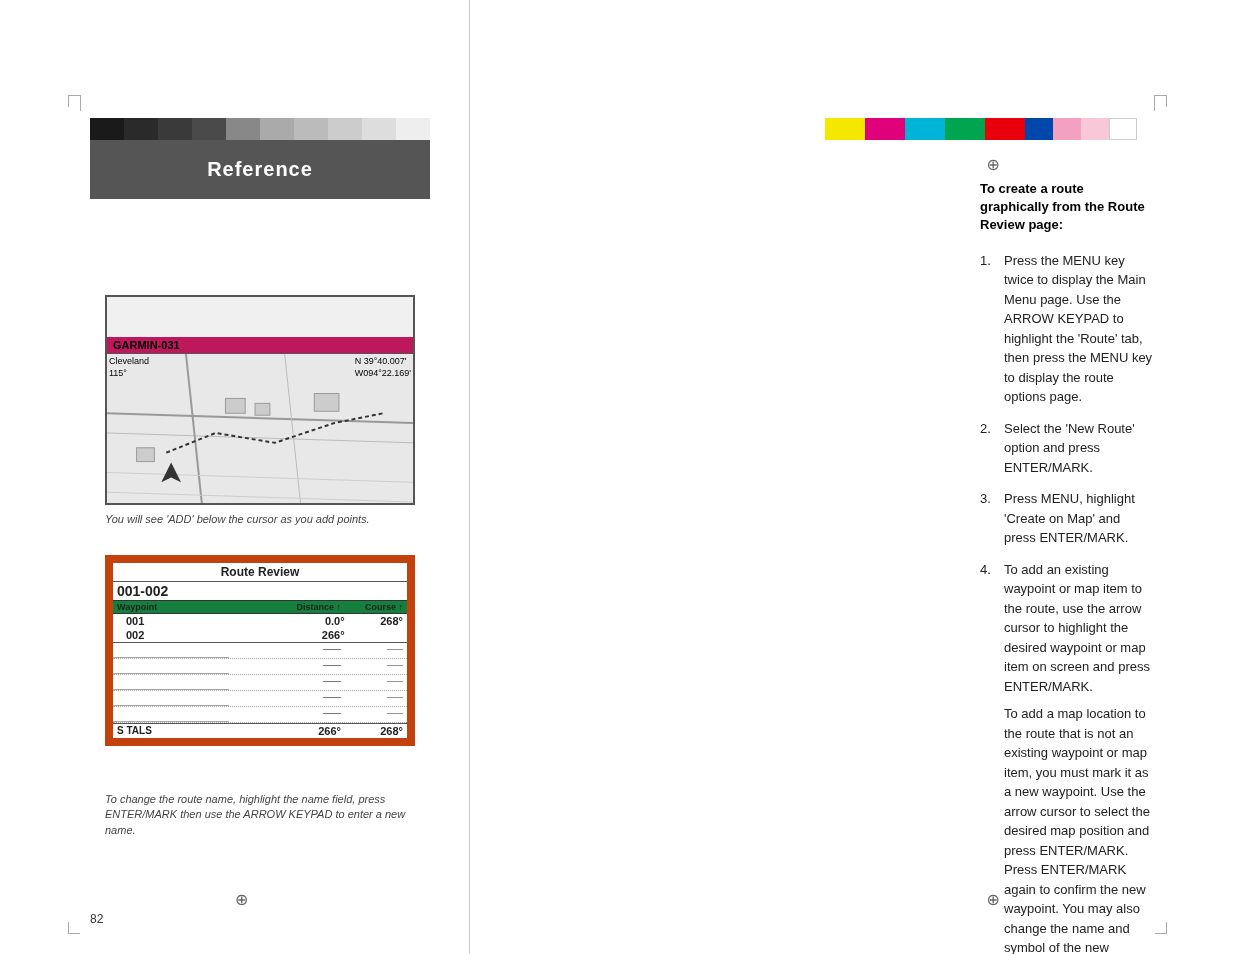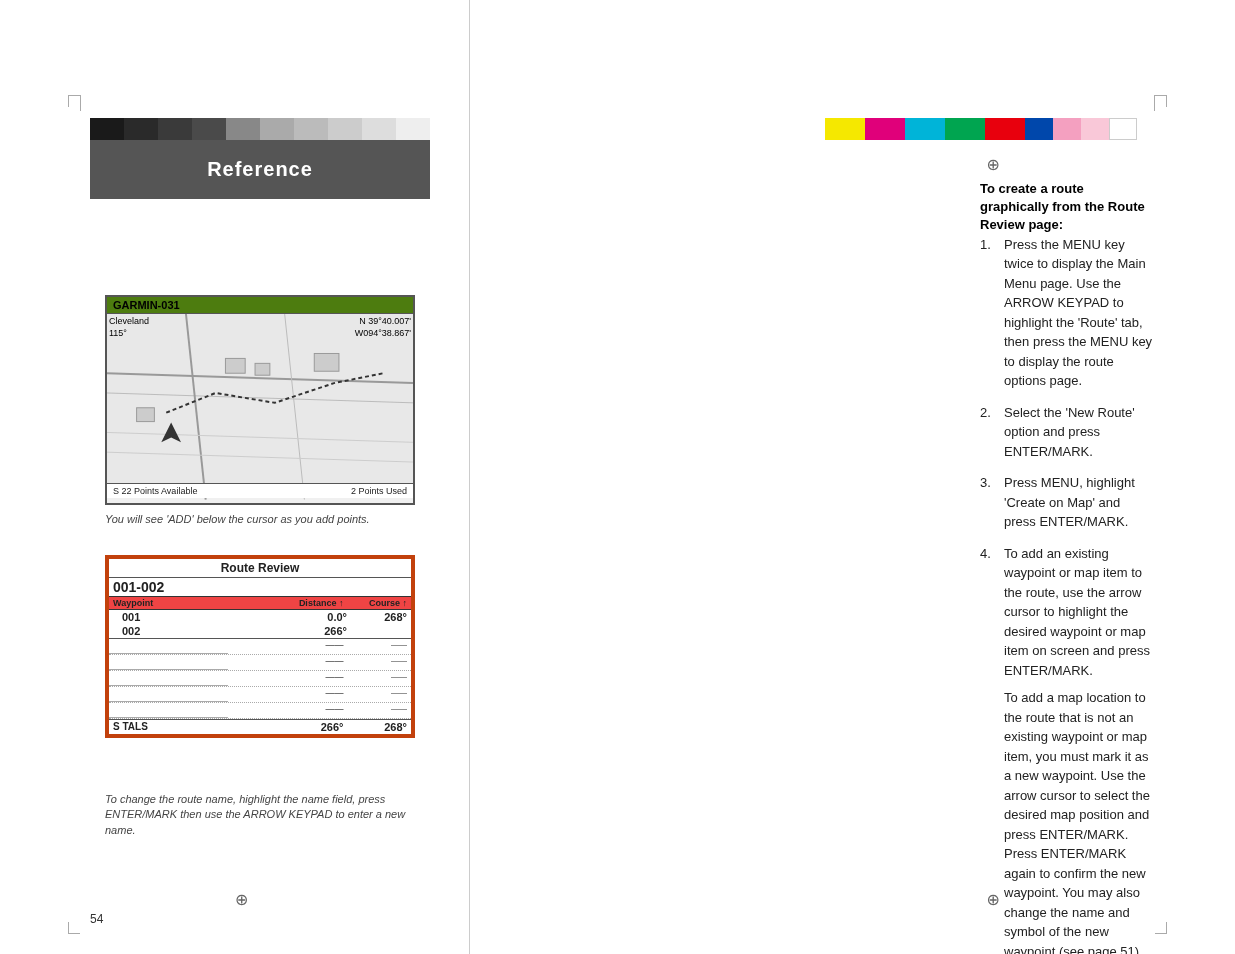--- a/index.html
+++ b/index.html
@@ -88,26 +88,27 @@
       position: absolute;
       top: 295px;
       left: 105px;
       width: 310px;
       height: 210px;
       border: 2px solid #555;
       background: #f0f0f0;
       overflow: hidden;
     }
     .map-title-bar {
-      background: #4d7c0f;
+      background: #be185d;
       border-bottom: 1px solid #555;
       padding: 2px 6px;
       font-size: 11px;
       font-weight: bold;
       color: #000;
+      margin-top: 40px;
     }
     .map-body {
       position: relative;
       width: 100%;
       height: calc(100% - 22px);
       background: #e8e8e8;
     }
     .map-info-overlay {
       position: absolute;
       top: 2px;
@@ -115,21 +116,20 @@
       font-size: 9px;
       color: #000;
       line-height: 1.3;
     }
     .map-coords {
       position: absolute;
       top: 2px;
       right: 2px;
       font-size: 9px;
       color: #000;
-      text-align: right;
       line-height: 1.3;
     }
     .map-roads {
       position: absolute;
       top: 0; left: 0; right: 0; bottom: 0;
     }
     .map-status-bar {
       position: absolute;
       bottom: 0;
       left: 0;
@@ -156,21 +156,21 @@
       color: #444;
       line-height: 1.4;
     }
 
     
     .route-review-table {
       position: absolute;
       top: 555px;
       left: 105px;
       width: 310px;
-      border: 4px solid #c2410c;
+      border: 8px solid #c2410c;
       background: #fff;
     }
     .rr-title {
       background: #fff;
       text-align: center;
       font-size: 12px;
       font-weight: bold;
       border-bottom: 1px solid #555;
       padding: 2px 0;
     }
@@ -180,21 +180,21 @@
       border-bottom: 1px solid #333;
       font-weight: bold;
       display: flex;
       align-items: center;
     }
     .rr-route-id .route-num { font-size: 14px; }
     .rr-col-headers {
       display: flex;
       font-size: 9px;
       border-bottom: 1px solid #333;
-      background: #ef4444;
+      background: #15803d;
     }
     .rr-col-headers .col-wp { flex: 2; padding: 1px 4px; font-weight: bold; }
     .rr-col-headers .col-dist { flex: 2; padding: 1px 4px; font-weight: bold; text-align: right; }
     .rr-col-headers .col-course { flex: 1; padding: 1px 4px; font-weight: bold; text-align: right; }
     .rr-data-row {
       display: flex;
       font-size: 11px;
     }
     .rr-data-row .col-wp { flex: 2; padding: 1px 13px; font-weight: bold; }
     .rr-data-row .col-dist { flex: 2; padding: 1px 4px; text-align: right; font-weight: bold; }
@@ -290,20 +290,21 @@
       position: absolute;
       top: 180px;
       left: 510px;
       right: 80px;
     }
 
     .section-heading {
       font-size: 13px;
       font-weight: bold;
       color: #000;
+      margin-bottom: 16px;
       line-height: 1.4;
     }
 
     .steps-list {
       list-style: none;
       padding: 0;
     }
     .steps-list li {
       display: flex;
       margin-bottom: 12px;
@@ -414,21 +415,21 @@
       <div class="map-title-bar">
         <span>GARMIN-031</span>
       </div>
       <div class="map-body">
         <div class="map-info-overlay">
           <div>Cleveland</div>
           <div>115°</div>
         </div>
         <div class="map-coords">
           <div>N 39°40.007'</div>
-          <div>W094°38.867'</div>
+          <div>W094°22.169'</div>
         </div>
 
         <svg class="map-roads" viewBox="0 0 310 188">
 
           <line x1="0" y1="60" x2="310" y2="70" stroke="#999" stroke-width="2"></line>
           <line x1="0" y1="80" x2="310" y2="90" stroke="#bbb" stroke-width="1"></line>
           <line x1="80" y1="0" x2="100" y2="188" stroke="#999" stroke-width="2"></line>
           <line x1="180" y1="0" x2="200" y2="188" stroke="#bbb" stroke-width="1"></line>
           <line x1="0" y1="120" x2="310" y2="130" stroke="#ccc" stroke-width="1"></line>
           <line x1="0" y1="140" x2="310" y2="150" stroke="#ccc" stroke-width="1"></line>
@@ -500,21 +501,21 @@
       </div>
       <div class="rr-totals">
         <div class="col-wp">S TALS</div>
         <div class="col-dist">266°</div>
         <div class="col-course">268°</div>
       </div>
     </div>
 
     <div class="rr-caption">To change the route name, highlight the name field, press ENTER/MARK then use the ARROW KEYPAD to enter a new name.</div>
 
-    <div class="page-number">54</div>
+    <div class="page-number">82</div>
 
   </div>
 
   <div class="right-panel">
 
     <div class="corner-tr"></div>
     <div class="corner-br"></div>
     <div class="vert-line-right"></div>
 
     <div class="crosshair-top-right">⊕</div>

